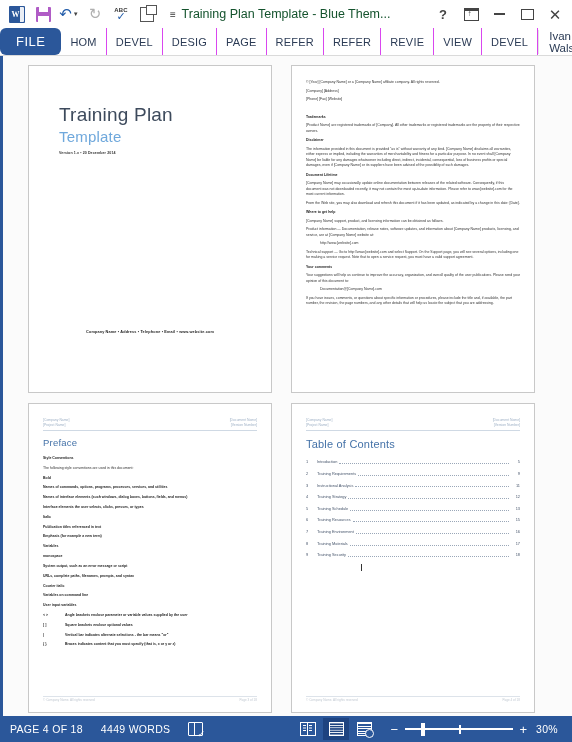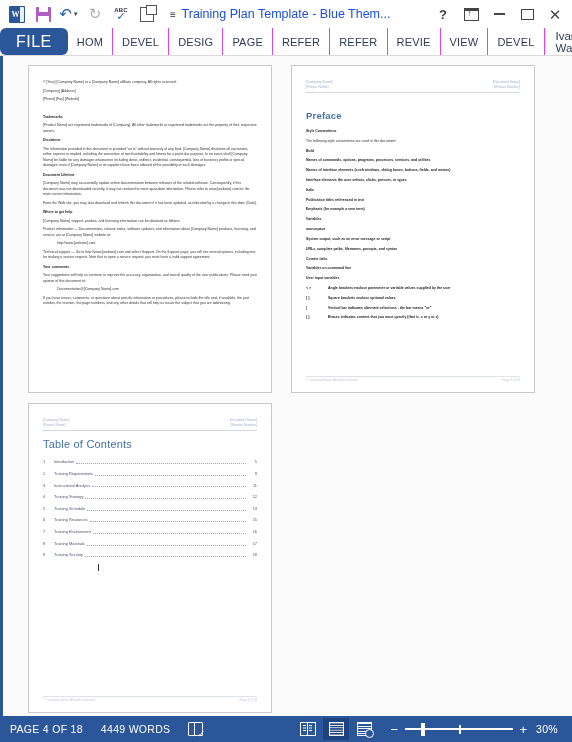--- a/index.html
+++ b/index.html
@@ -24,36 +24,36 @@
   .undo-ico,.redo-ico{font-size:15px;line-height:1;color:#1f5aa8;font-family:"DejaVu Sans",sans-serif;}
   .redo-ico{color:#b0b0b0;}
   .caret{font-size:6px;color:#444;margin-left:1px;}
   .abc-wrap{display:flex;flex-direction:column;align-items:center;justify-content:center;line-height:1;}
   .abc-wrap .abc{font-size:6px;font-weight:bold;color:#333;letter-spacing:.2px;}
   .abc-wrap .chk{font-size:11px;color:#1f5aa8;margin-top:-2px;}
   .pg-ico{width:12px;height:13px;border:1px solid #555;position:relative;background:#fff;}
   .pg-ico:after{content:"";position:absolute;left:5px;top:-3px;width:9px;height:8px;border:1px solid #555;background:#fff;}
   .qat-more{font-size:10px;color:#333;}
 
-  .title-text{position:absolute;left:0;right:0;text-align:center;font-size:12.5px;color:#1d4ed8;pointer-events:none;}
+  .title-text{position:absolute;left:0;right:0;text-align:center;font-size:12.5px;color:#14532d;pointer-events:none;}
   .winbtns{margin-left:auto;display:flex;align-items:center;padding-right:4px;gap:2px;}
   .winbtn{width:26px;height:24px;display:flex;align-items:center;justify-content:center;color:#444;font-size:12px;}
   .winbtn.help{font-weight:bold;font-size:13px;}
   .ribopt{width:13px;height:11px;border:1.4px solid #444;position:relative;}
   .ribopt:before{content:"";position:absolute;left:0;top:0;right:0;height:2px;background:#444;}
   .ribopt:after{content:"\2191";position:absolute;left:3px;top:0px;font-size:8px;color:#444;line-height:9px;}
   .mini{width:11px;height:1.6px;background:#444;}
   .maxi{width:11px;height:9px;border:1.5px solid #444;}
   .closex{font-size:15px;color:#444;line-height:1;}
 
   
   .ribbon{height:27px;background:#ffffff;display:flex;align-items:stretch;flex:0 0 auto;border-bottom:1px solid #dadada;}
   .tab{display:flex;align-items:center;padding:0 9px;font-size:11px;color:#2b3b55;letter-spacing:.2px;border-right:1px solid #d946ef;}
   .tab.file{background:#2b579a;color:#fff;font-weight:normal;padding:0 16px;border-right:none;letter-spacing:.5px;}
-  .tab.file{font-size:16px;border-radius:6px;}
+  .tab.file{font-size:13px;border-radius:6px;}
   .ribbon-right{margin-left:auto;display:flex;align-items:center;padding-right:3px;}
   .user{font-size:11.5px;color:#2b3b55;padding:0 6px 0 10px;border-left:1px solid #e2e2e2;display:flex;align-items:center;gap:4px;}
 
   
   .canvas{flex:1 1 auto;background:#fbfbfb;position:relative;overflow:hidden;border-left:3px solid #2b579a;}
   .pages{position:absolute;left:25px;top:9px;display:grid;grid-template-columns:244px 244px;grid-template-rows:328px 310px;column-gap:19px;row-gap:10px;}
   .page{background:#fff;border:1px solid #c8c8c8;position:relative;overflow:hidden;box-sizing:border-box;}
 
   
   .cover{padding:38px 30px 0 30px;}
@@ -67,21 +67,21 @@
   .pg-head{display:flex;justify-content:space-between;font-size:3.4px;color:#9fb1c6;line-height:1.5;padding-bottom:2px;border-bottom:.7px solid #cfd9e4;}
   .pg-head .col{display:flex;flex-direction:column;}
   .pg-head .col.r{text-align:right;}
   .pg-foot{position:absolute;left:14px;right:14px;bottom:10px;display:flex;justify-content:space-between;font-size:3.1px;color:#c2c9d2;border-top:.7px solid #dde3ea;padding-top:1.5px;}
 
   .ct p{margin:0 0 3.2px 0;}
   .ct p.h{font-weight:bold;color:#222;margin-top:4px;}
   .ct p.ind{margin-left:14px;}
   .ct .blank{height:5px;}
 
-  h3.sect{margin:16px 0 5px 0;font-size:9.5px;font-weight:bold;color:#4472a8;letter-spacing:.2px;}
+  h3.sect{margin:5px 0 5px 0;font-size:9.5px;font-weight:normal;color:#4472a8;letter-spacing:.2px;}
   h3.toc{margin:5px 0 6px 0;font-size:11px;font-weight:normal;color:#4472a8;letter-spacing:.2px;}
 
   .style-list p{margin:0 0 4.4px 0;font-size:3.5px;}
   .style-list p.b{font-weight:bold;color:#1a1a1a;}
   .style-list .row{display:flex;gap:0;margin-bottom:4.4px;}
   .style-list .row .sym{width:22px;flex:0 0 22px;font-weight:bold;color:#222;font-size:3.5px;}
   .style-list .row .txt{font-weight:bold;color:#1a1a1a;font-size:3.5px;}
 
   .toc-row{display:flex;align-items:flex-end;font-size:3.9px;color:#46556b;margin-bottom:5.6px;}
   .toc-row .num{width:11px;flex:0 0 11px;}
@@ -185,20 +185,26 @@
         <span>Ivan Walsh</span>
 
       </div>
 
     </div>
   </div>
 
   <div class="canvas">
     <div class="pages">
 
+      <div class="page cover">
+        <h1>Training Plan</h1>
+        <h2>Template</h2>
+        <div class="ver">Version 1.x • 20 December 2014</div>
+        <div class="cover-foot">Company Name • Address • Telephone • Email • www.website.com</div>
+      </div>
 
       <div class="page">
         <div class="inner ct">
           <p>© [Year] [Company Name] or a [Company Name] affiliate company. All rights reserved.</p>
           <p>[Company] [Address]</p>
           <p>[Phone] [Fax] [Website]</p>
           <div class="blank"></div>
 
           <p class="h">Trademarks</p>
           <p>[Product Name] are registered trademarks of [Company]. All other trademarks or registered trademarks are the property of their respective owners.</p>

